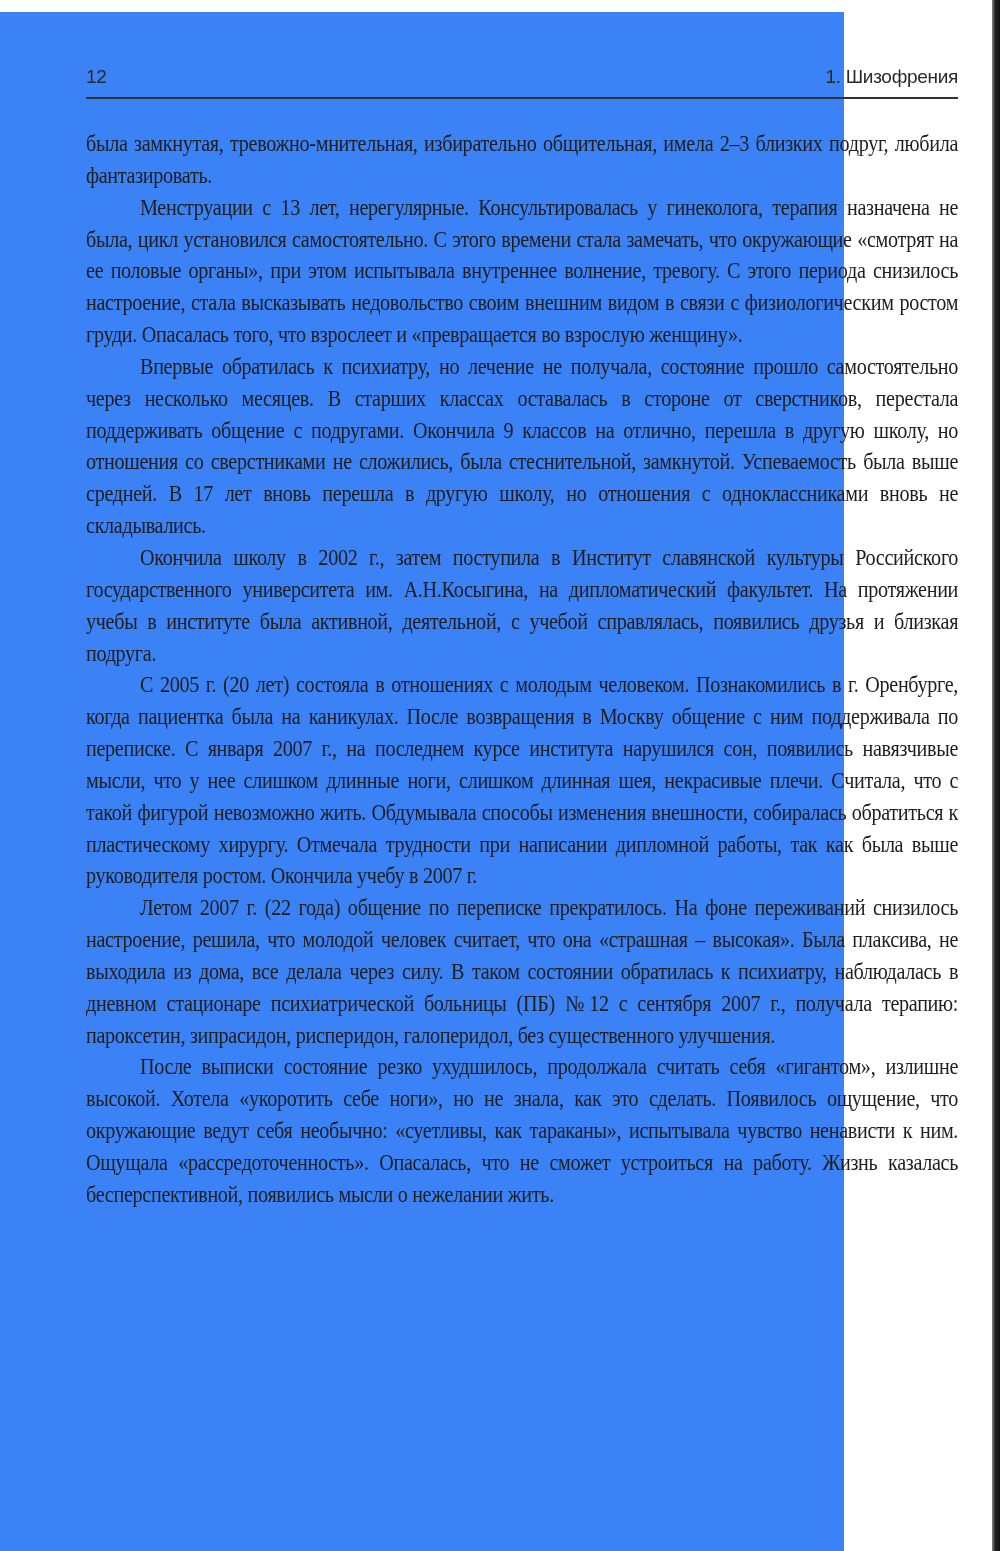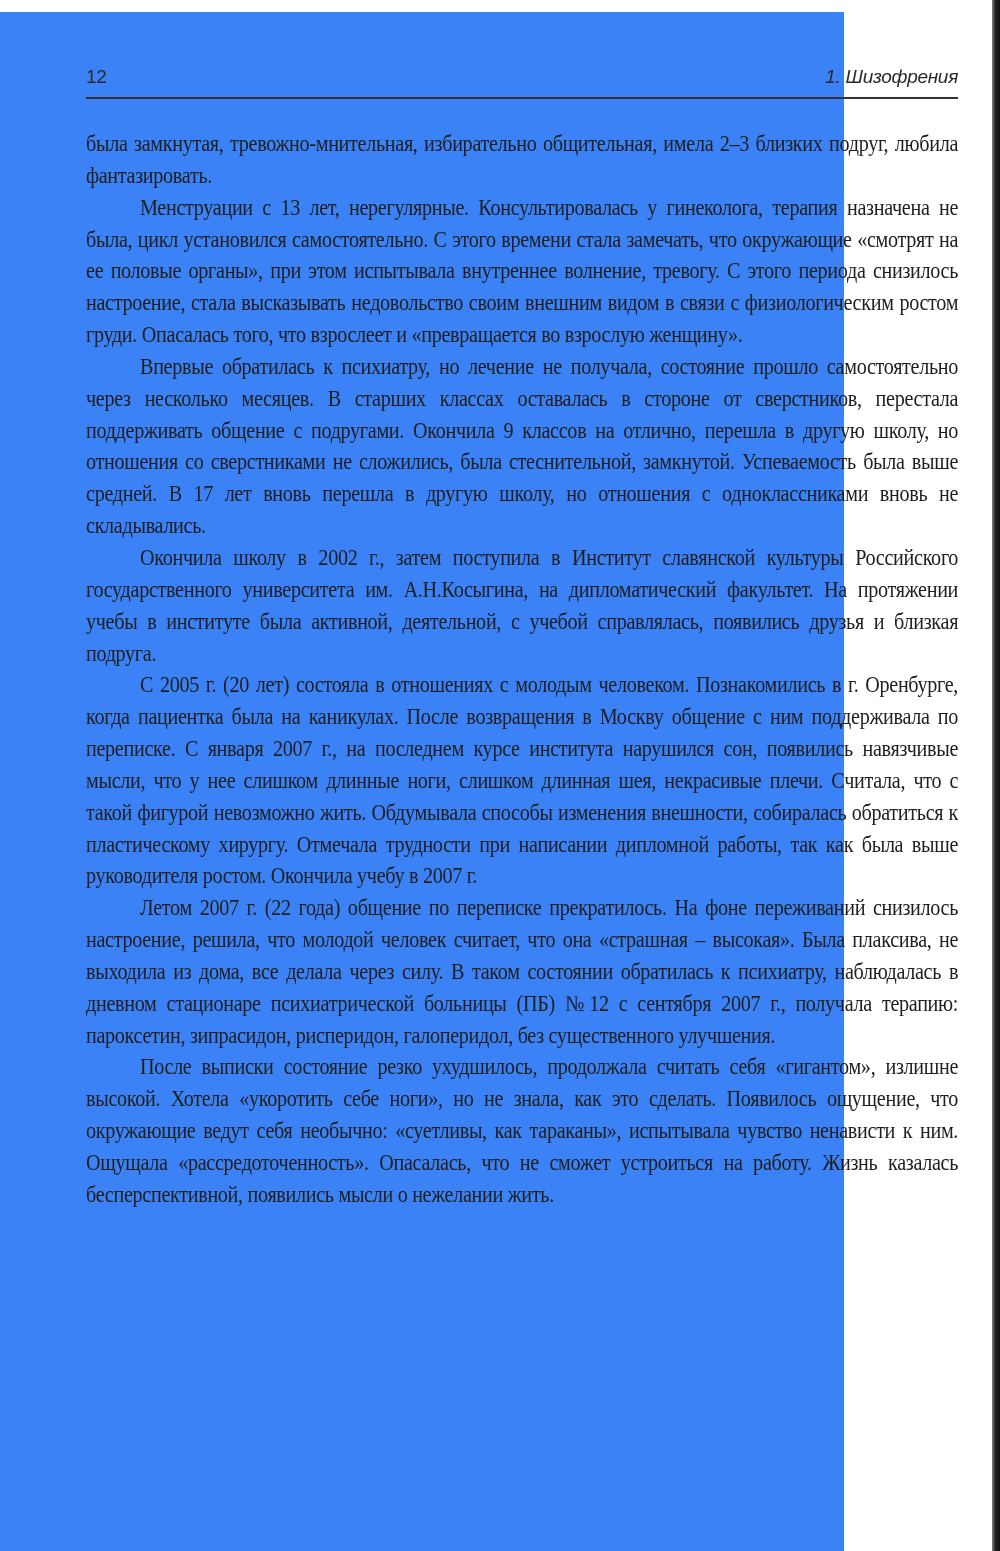--- a/index.html
+++ b/index.html
@@ -14,21 +14,21 @@
   .edge {
     position: absolute; right: 0; top: 0; width: 8px; height: 1551px;
     background: linear-gradient(to right, #888 0%, #222 40%, #111 100%);
   }
   .running-head {
     position: absolute; left: 86px; top: 54px; width: 872px; height: 30px;
     font-family: "Liberation Sans", "DejaVu Sans", sans-serif;
     font-size: 19px; color: #2a2a2a; letter-spacing: -0.3px;
   }
   .running-head .pno { position: absolute; left: 0; top: 0; }
-  .running-head .chap { position: absolute; right: 0; top: 0; font-style: italic; }
+  .running-head .chap { position: absolute; right: 0; top: 0; }
   .rule {
     position: absolute; left: 86px; top: 85px; width: 872px; height: 2px;
     background: #333;
   }
   .body {
     position: absolute; left: 86px; top: 116px; width: 872px;
     font-family: "Liberation Serif", "DejaVu Serif", serif;
     font-size: 22.4px; line-height: 31.85px; color: #1e1e1e;
     text-align: justify; letter-spacing: -0.35px;
     transform: scaleX(0.9); transform-origin: left top;

